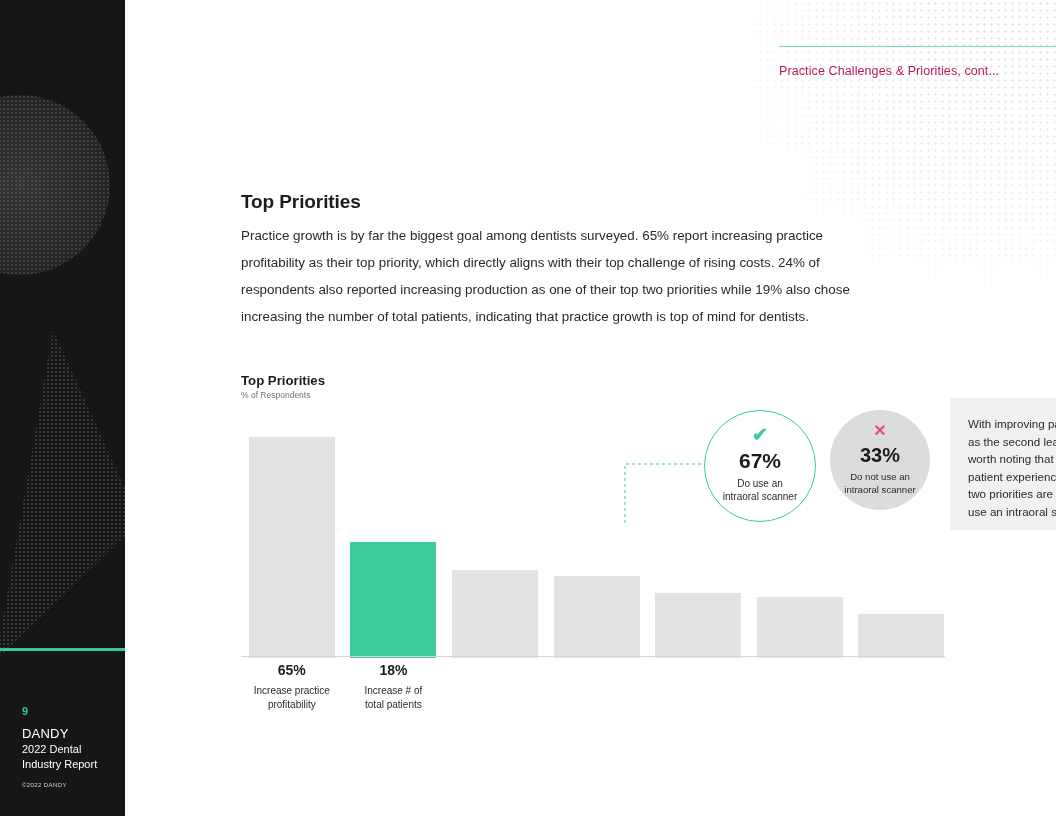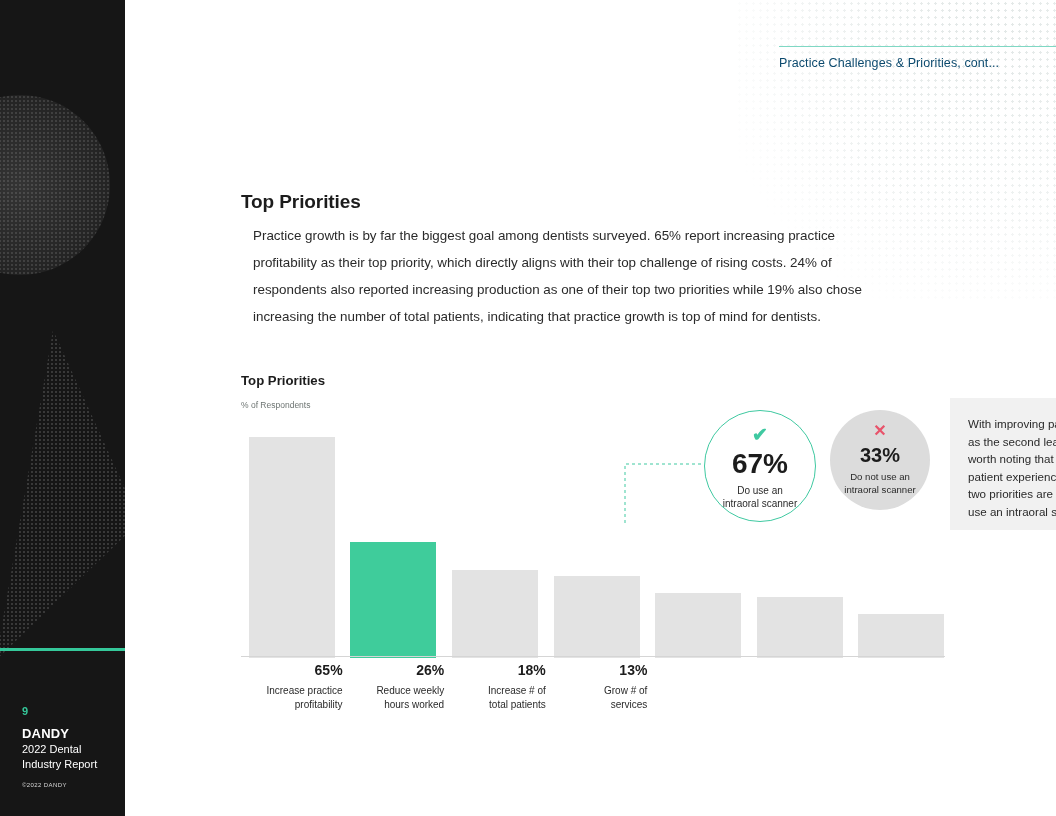--- a/index.html
+++ b/index.html
@@ -61,21 +61,21 @@
     color: #ffffff;
   }
   .rail-pagenum {
     color: #35c89a;
     font-size: 11px;
     font-weight: bold;
     margin-bottom: 8px;
   }
   .rail-brand {
     font-size: 13px;
-    font-weight: bold;
+    font-weight: normal;
     letter-spacing: .2px;
     line-height: 1.35;
   }
   .rail-sub {
     font-size: 11px;
     line-height: 1.35;
     font-weight: normal;
   }
   .rail-copy {
     margin-top: 10px;
@@ -95,60 +95,60 @@
     mask-image: radial-gradient(ellipse at 78% 12%, rgba(0,0,0,.95) 0%, rgba(0,0,0,.5) 48%, rgba(0,0,0,0) 78%);
   }
   .hdr-rule {
     position: absolute;
     left: 779px; top: 46px;
     width: 277px; height: 1px;
     background: #7fd8c4;
   }
   .hdr-label {
     position: absolute;
-    left: 779px; top: 56px;
+    left: 779px; top: 64px;
     font-size: 12.5px;
-    color: #0c4a6e;
+    color: #be185d;
     letter-spacing: .1px;
   }
 
   
   .content {
     position: absolute;
     left: 241px; top: 0;
     width: 760px;
   }
   .h1 {
     position: absolute;
     top: 191px; left: 0;
     font-size: 19px;
     font-weight: bold;
     color: #1c1c1c;
     letter-spacing: -.1px;
   }
   .intro {
     position: absolute;
-    top: 222px; left: 12px;
+    top: 222px; left: 0;
     width: 625px;
     font-size: 13.4px;
     line-height: 27px;
     color: #2a2a2a;
   }
 
   
   .chart-title {
     position: absolute;
     top: 373px; left: 0;
     font-size: 13.2px;
     font-weight: bold;
     color: #1c1c1c;
   }
   .chart-sub {
     position: absolute;
-    top: 400px; left: 0;
+    top: 390px; left: 0;
     font-size: 8.5px;
     color: #6d7472;
   }
 
   .plot {
     position: absolute;
     left: 0; top: 418px;
     width: 712px; height: 240px;
   }
   .bars {
@@ -179,21 +179,21 @@
   }
 
   .labels {
     position: absolute;
     left: 0; top: 662px;
     width: 712px;
     display: flex;
   }
   .lab-slot {
     width: 101.6px;
-    text-align: right;
+    text-align: center;
   }
   .lab-val {
     font-size: 14px;
     font-weight: bold;
     color: #1c1c1c;
     margin-bottom: 6px;
   }
   .lab-name {
     font-size: 10px;
     line-height: 14px;
@@ -211,21 +211,21 @@
     text-align: center;
   }
   .check {
     margin-top: 14px;
     font-size: 19px;
     color: #3fc9a1;
     line-height: 1;
     font-weight: bold;
   }
   .circle-pct {
-    font-size: 28px;
+    font-size: 21px;
     font-weight: bold;
     color: #1c1c1c;
     margin-top: 6px;
     line-height: 1;
   }
   .circle-cap {
     font-size: 10px;
     line-height: 13px;
     color: #2a2a2a;
     margin-top: 6px;
@@ -320,30 +320,22 @@
         </div>
       </div>
   </div>
   <div class="axis-line"></div>
   <div class="labels" id="labels">
       <div class="lab-slot">
         <div class="lab-val">65%</div>
         <div class="lab-name"><span>Increase practice</span><br><span>profitability</span></div>
       </div>
       <div class="lab-slot">
-        <div class="lab-val">26%</div>
-        <div class="lab-name"><span>Reduce weekly</span><br><span>hours worked</span></div>
-      </div>
-      <div class="lab-slot">
         <div class="lab-val">18%</div>
         <div class="lab-name"><span>Increase # of</span><br><span>total patients</span></div>
-      </div>
-      <div class="lab-slot">
-        <div class="lab-val">13%</div>
-        <div class="lab-name"><span>Grow # of</span><br><span>services</span></div>
       </div>
     </div>
 
   <svg class="leader" width="1056" height="816" style="left:-241px;">
     <polyline points="625,523 625,464 704,464" fill="none" stroke="#3fc9a1" stroke-width="1" stroke-dasharray="3,3"></polyline>
   </svg>
 
   <div class="circle-a">
     <div class="check">✔</div>
     <div class="circle-pct">67%</div>

